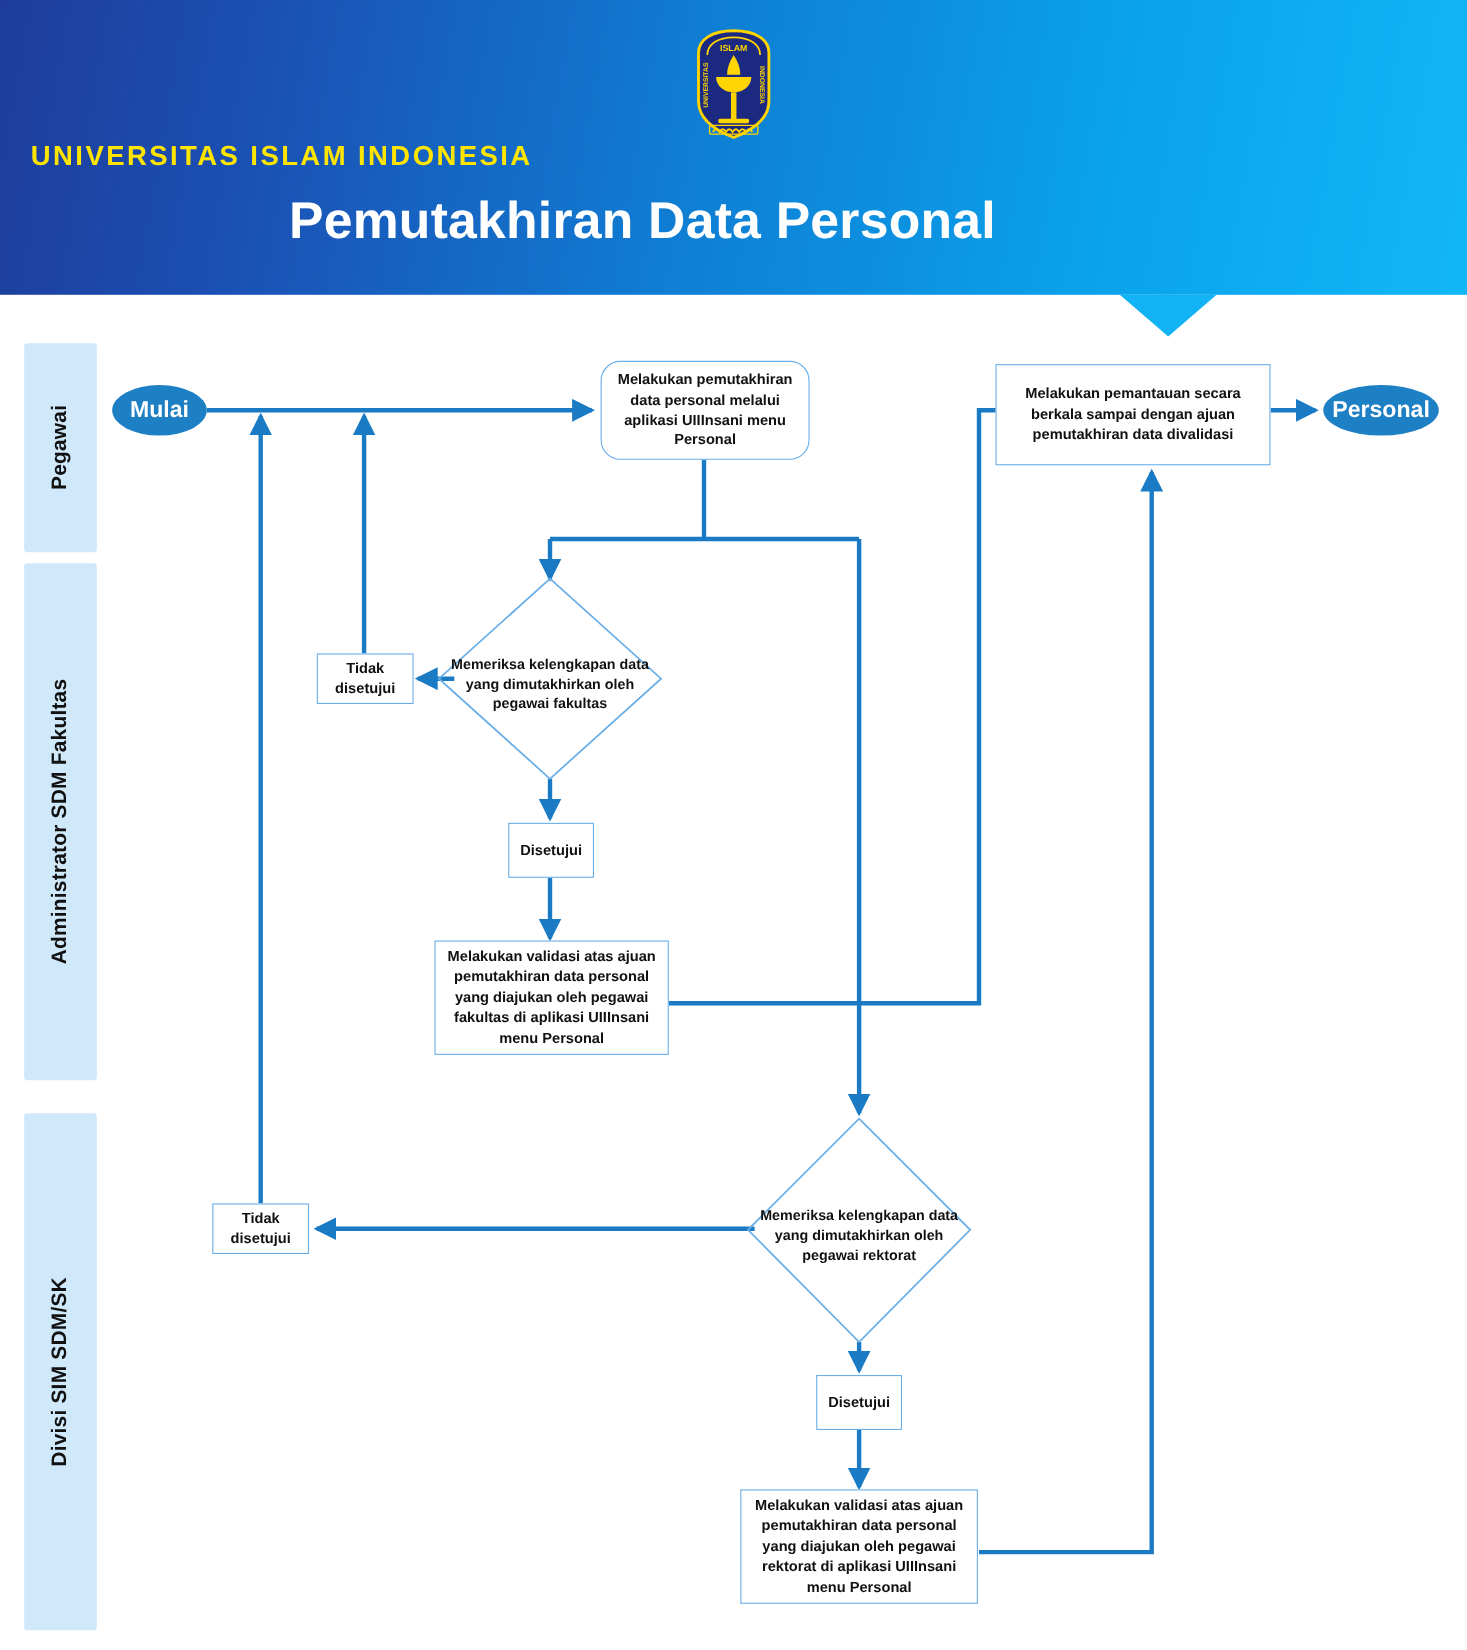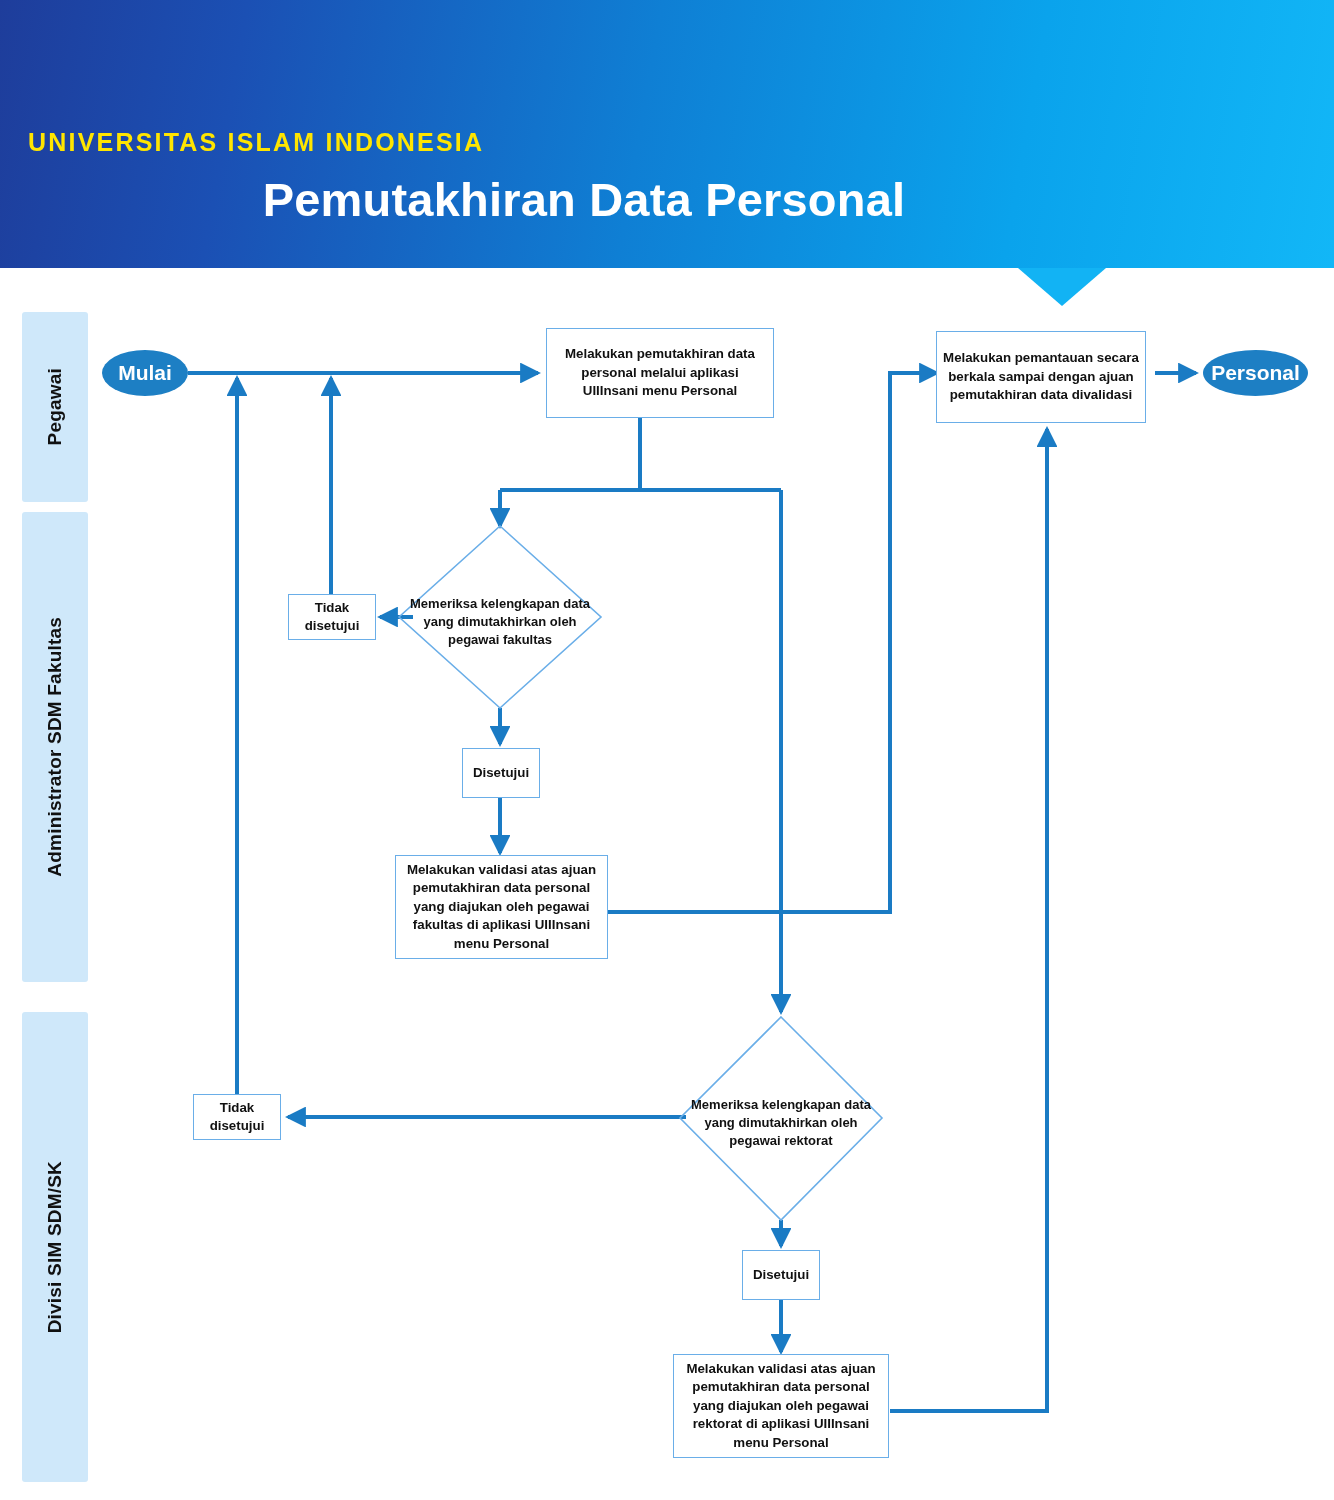--- a/index.html
+++ b/index.html
@@ -65,20 +65,41 @@
   .diamond-label{
     position:absolute;text-align:center;font-size:13px;font-weight:bold;
     color:#111;line-height:1.4;
   }
 </style>
 </head>
 <body>
 
 <div id="header">
 
+  <div id="logo-wrap">
+    <svg viewBox="0 0 96 104" width="96" height="104" aria-hidden="true">
+
+      <path d="M48 2 C28 2 16 10 16 22 L16 66 C16 82 30 92 48 99 C66 92 80 82 80 66 L80 22 C80 10 68 2 48 2 Z" fill="#1b2a80" stroke="#ffd400" stroke-width="2.6"></path>
+
+      <path d="M24 24 C24 14 34 8 48 8 C62 8 72 14 72 24" fill="none" stroke="#ffd400" stroke-width="1.6"></path>
+      <text x="48" y="20" text-anchor="middle" fill="#ffd400" font-size="8" font-weight="bold" font-family="Liberation Sans, sans-serif">ISLAM</text>
+
+      <text transform="translate(25,72) rotate(-90)" fill="#ffd400" font-size="6.2" font-weight="bold" font-family="Liberation Sans, sans-serif">UNIVERSITAS</text>
+
+      <text transform="translate(72,34) rotate(90)" fill="#ffd400" font-size="6.2" font-weight="bold" font-family="Liberation Sans, sans-serif">INDONESIA</text>
+
+      <path d="M48 24 C44 30 42 36 42 42 L54 42 C54 36 52 30 48 24 Z" fill="#ffd400"></path>
+      <path d="M32 44 C32 52 39 58 48 58 C57 58 64 52 64 44 Z" fill="#ffd400"></path>
+      <rect x="45.5" y="58" width="5" height="26" fill="#ffd400"></rect>
+      <rect x="34" y="82" width="28" height="4" rx="1.5" fill="#ffd400"></rect>
+
+      <rect x="26" y="88" width="44" height="8" rx="2" fill="none" stroke="#ffd400" stroke-width="1.2"></rect>
+      <path d="M29 94 q3 -5 6 0 q3 -5 6 0 q3 -5 6 0 q3 -5 6 0 q3 -5 6 0 q3 -5 6 0" fill="none" stroke="#ffd400" stroke-width="1.6"></path>
+    </svg>
+  </div>
 
   <div id="uii-name">UNIVERSITAS ISLAM INDONESIA</div>
   <div id="page-title">Pemutakhiran Data Personal</div>
 </div>
 <div id="header-notch"></div>
 
 <div class="lane-label" id="lane-pegawai">
   <span>Pegawai</span>
 </div>
 <div class="lane-label" id="lane-admin">
@@ -131,25 +152,25 @@
 
       <path d="M 500 526 L 601 617 L 500 708 L 399 617 Z" stroke="#6aaee8" stroke-width="1.6"></path>
       <path d="M 781 1017 L 882 1118 L 781 1220 L 680 1118 Z" stroke="#6aaee8" stroke-width="1.6"></path>
     </g>
   </svg>
 
   <div class="node term" style="left:102px;top:350px;width:86px;height:46px;">
     <span>Mulai</span>
   </div>
 
-  <div class="node proc" style="left:546px;top:328px;width:228px;height:90px;">
+  <div class="node proc" style="left:546px;top:328px;width:190px;height:90px;border-radius:18px;">
     <span>Melakukan pemutakhiran data personal melalui aplikasi UIIInsani menu Personal</span>
   </div>
 
-  <div class="node proc" style="left:936px;top:331px;width:210px;height:92px;">
+  <div class="node proc" style="left:905px;top:331px;width:250px;height:92px;">
     <span>Melakukan pemantauan secara berkala sampai dengan ajuan pemutakhiran data divalidasi</span>
   </div>
 
   <div class="node term" style="left:1203px;top:350px;width:105px;height:46px;">
     <span>Personal</span>
   </div>
 
   <div class="diamond-label" style="left:410px;top:595px;width:180px;">
     <span>Memeriksa kelengkapan data yang dimutakhirkan oleh pegawai fakultas</span>
   </div>

